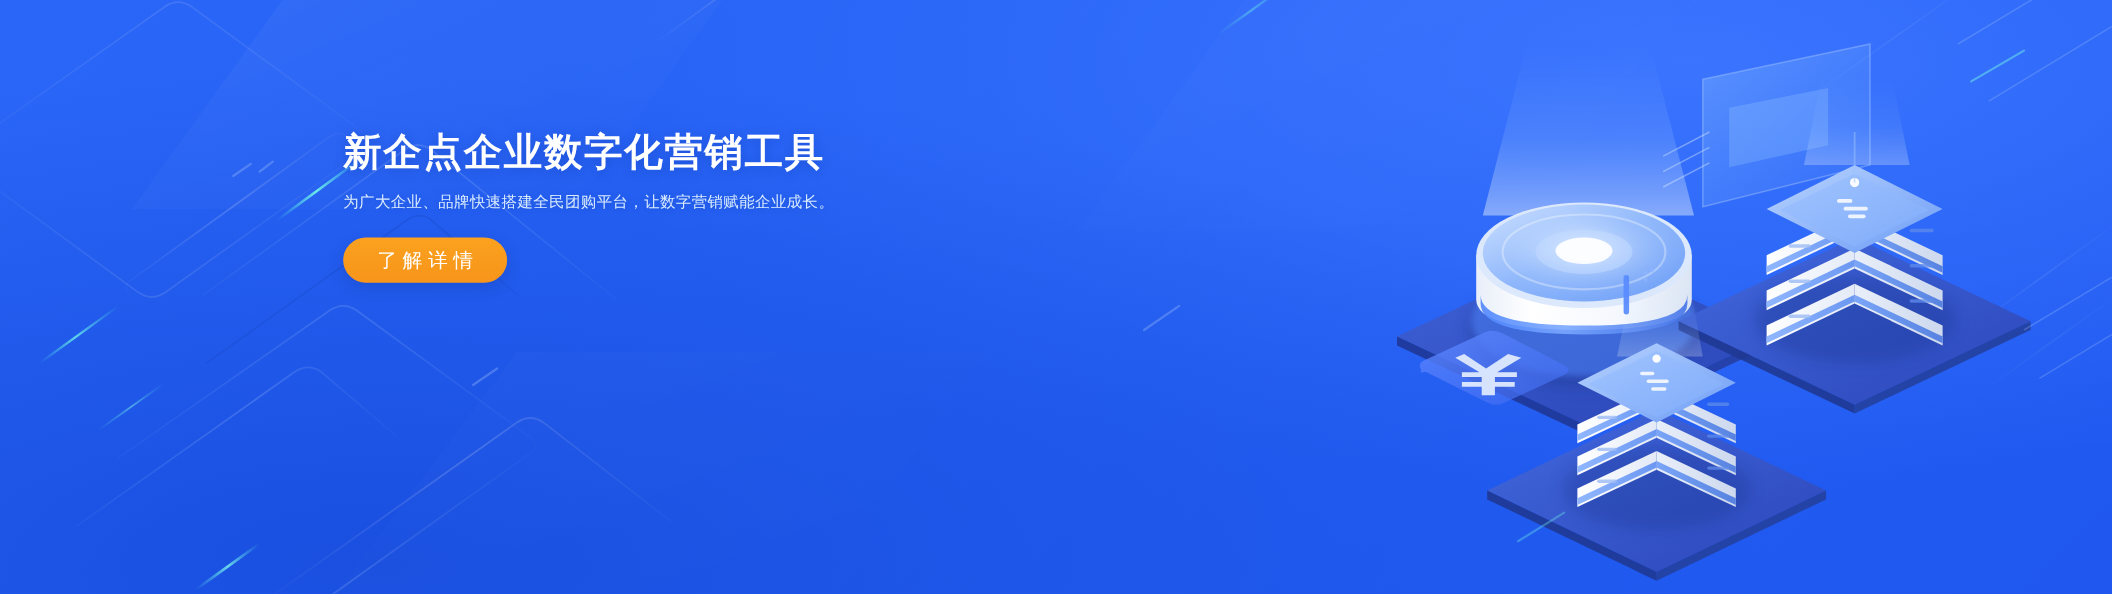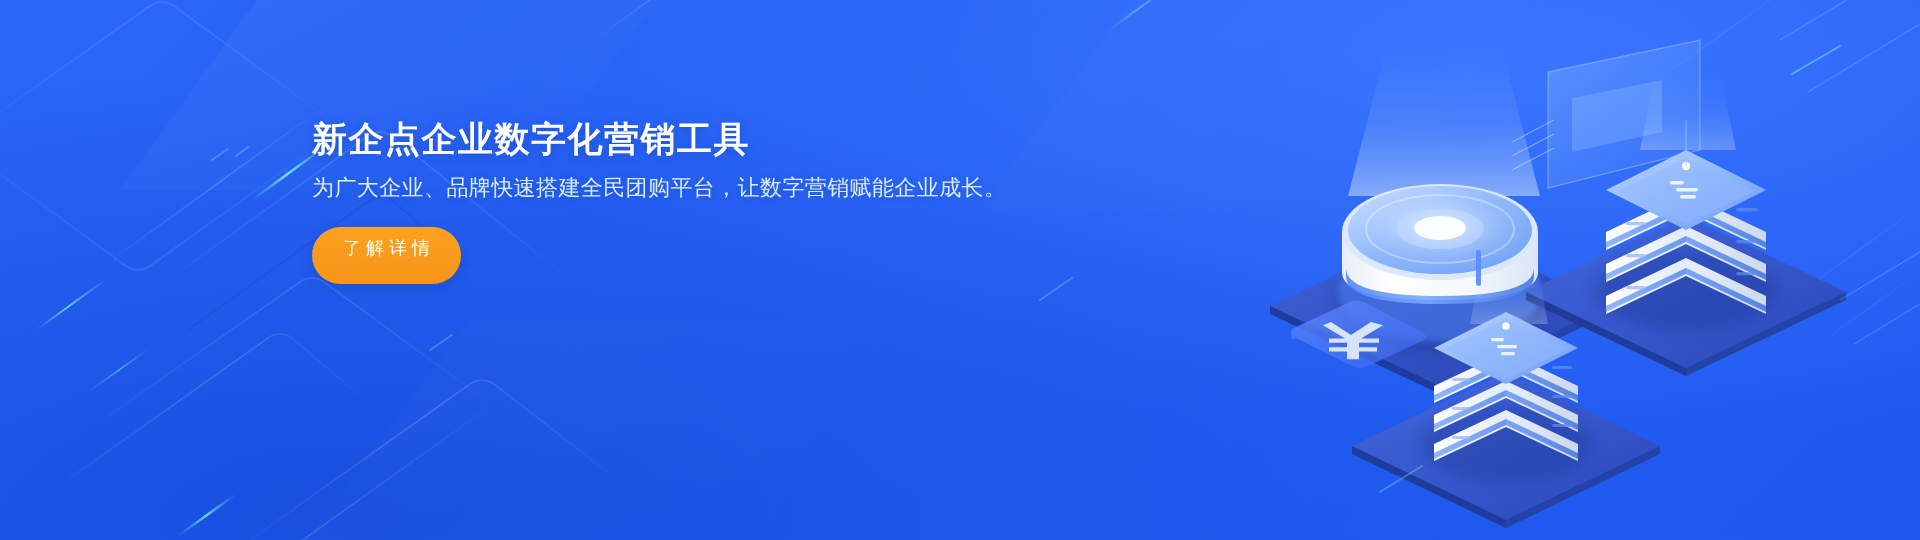--- a/index.html
+++ b/index.html
@@ -28,29 +28,29 @@
   .content{
     position:absolute; left:312px; top:120px; width:700px;
   }
   .title{
     font-size:35px; line-height:1.06; font-weight:bold; color:#ffffff;
     letter-spacing:1.5px; white-space:nowrap;
     text-shadow:0 2px 10px rgba(10,40,130,.25);
   }
   .subtitle{
     margin-top:17px;
-    font-size:22px; line-height:1.3; color:#d9ecff;
+    font-size:14px; line-height:1.3; color:#d9ecff;
     letter-spacing:.4px; white-space:nowrap;
     text-shadow:0 1px 6px rgba(10,40,130,.18);
   }
   .cta{
     margin-top:24px; display:inline-block;
     background:linear-gradient(180deg,#fba11f 0%,#f7951a 100%);
     color:#ffffff; font-size:18px; letter-spacing:5px;
-    padding:9px 26px 24px 31px; border:0; border-radius:999px;
+    padding:9px 26px 8px 31px; border:0; border-radius:999px;
     cursor:pointer;
     box-shadow:0 5px 14px rgba(20,50,130,.22);
     font-family:inherit;
   }
 
   
   .illus{ position:absolute; right:0; top:0; width:780px; height:540px; }
   .illus svg{ position:absolute; top:0; left:0; }
 </style>
 </head>

